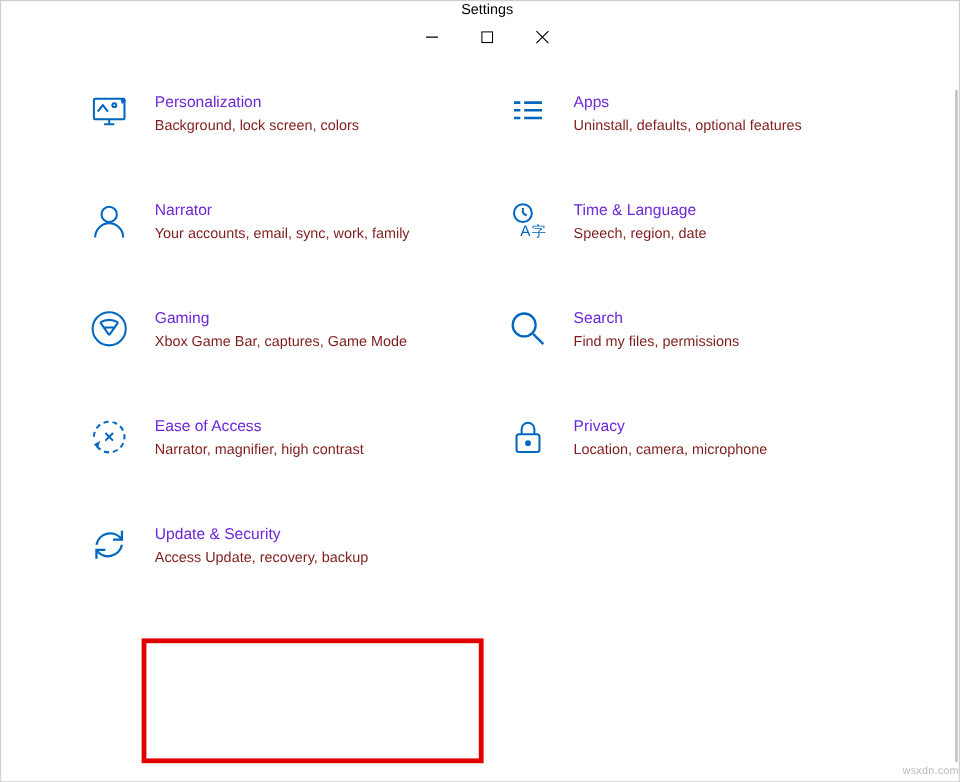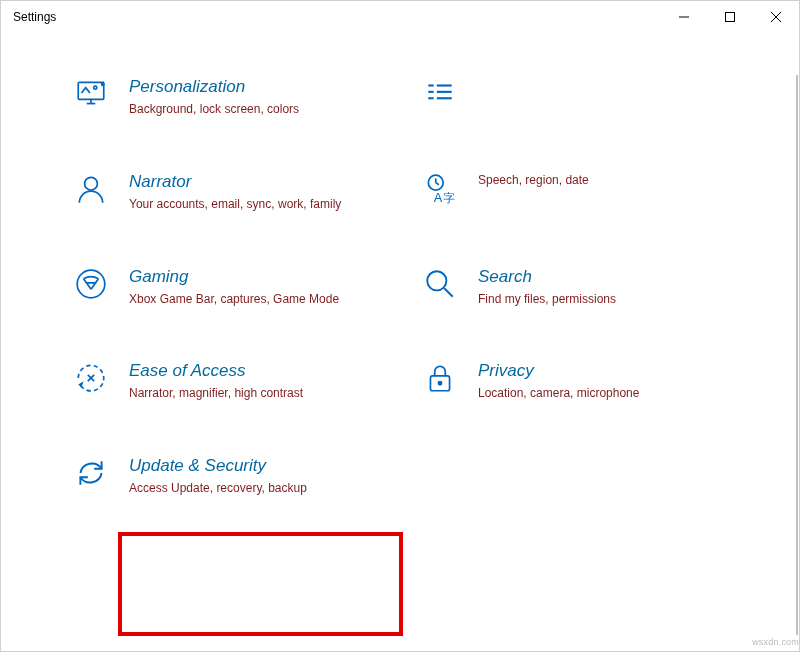--- a/index.html
+++ b/index.html
@@ -12,20 +12,21 @@
     color: #000;
     position: relative;
     border: 1px solid #d0d0d0;
     overflow: hidden;
   }
   .titlebar {
     display: flex;
     align-items: center;
     height: 32px;
     padding-left: 12px;
+    flex-direction: column;
   }
   .titlebar .title {
     font-size: 12px;
     color: #000;
     flex: 1;
   }
   .winbtns { display: flex; }
   .winbtn {
     width: 46px;
     height: 32px;
@@ -63,25 +64,24 @@
     height: 36px;
     flex-shrink: 0;
     display: flex;
     align-items: flex-start;
     justify-content: center;
     color: #0067c0;
   }
   .tile-icon svg { width: 34px; height: 34px; }
   .tile-text { flex: 1; padding-top: 0; max-width: 220px; }
   .tile-title {
-    font-size: 17px;
-    color: #0369a1;
+    font-size: 13px;
+    color: #6d28d9;
     margin-bottom: 4px;
     font-weight: 400;
-    font-style: italic;
   }
   .tile-desc {
     font-size: 12px;
     color: #7f1d1d;
     line-height: 1.4;
   }
   .highlight-box {
     position: absolute;
     border: 4px solid #e10000;
     left: 117px;
@@ -156,20 +156,24 @@
       <span class="tile-icon">
         <svg viewBox="0 0 32 32" fill="none" stroke="currentColor" stroke-width="2">
           <line x1="5" y1="8" x2="10" y2="8"></line>
             <line x1="13" y1="8" x2="27" y2="8"></line>
           <line x1="5" y1="14" x2="10" y2="14"></line>
             <line x1="13" y1="14" x2="27" y2="14"></line>
           <line x1="5" y1="20" x2="10" y2="20"></line>
             <line x1="13" y1="20" x2="27" y2="20"></line>
         </svg>
       </span>
+      <span class="tile-text">
+        <div class="tile-title">Apps</div>
+        <div class="tile-desc">Uninstall, defaults, optional features</div>
+      </span>
     </button>
 
     <button class="tile">
       <span class="tile-icon">
         <svg viewBox="0 0 32 32" fill="none" stroke="currentColor" stroke-width="1.6">
           <circle cx="16" cy="11" r="6"></circle>
           <path d="M5 29 a11 11 0 0 1 22 0"></path>
         </svg>
       </span>
       <span class="tile-text">
@@ -182,20 +186,21 @@
       <span class="tile-icon">
         <svg viewBox="0 0 32 32" fill="none" stroke="currentColor" stroke-width="1.6">
           <circle cx="12" cy="10" r="7"></circle>
           <line x1="12" y1="6" x2="12" y2="10"></line>
             <line x1="12" y1="10" x2="15" y2="12"></line>
           <text x="10" y="28" font-size="12" fill="currentColor" stroke="none" font-family="sans-serif">A</text>
           <text x="19" y="28" font-size="11" fill="currentColor" stroke="none" font-family="sans-serif">字</text>
         </svg>
       </span>
       <span class="tile-text">
+        <div class="tile-title">Time &amp; Language</div>
         <div class="tile-desc">Speech, region, date</div>
       </span>
     </button>
 
     <button class="tile">
       <span class="tile-icon">
         <svg viewBox="0 0 32 32" fill="none" stroke="currentColor" stroke-width="1.6">
           <circle cx="16" cy="16" r="13"></circle>
           <path d="M9 11 l7 10 M23 11 l-7 10 M11 15 l10 0 M9 11 q7 -4 14 0"></path>
         </svg>

